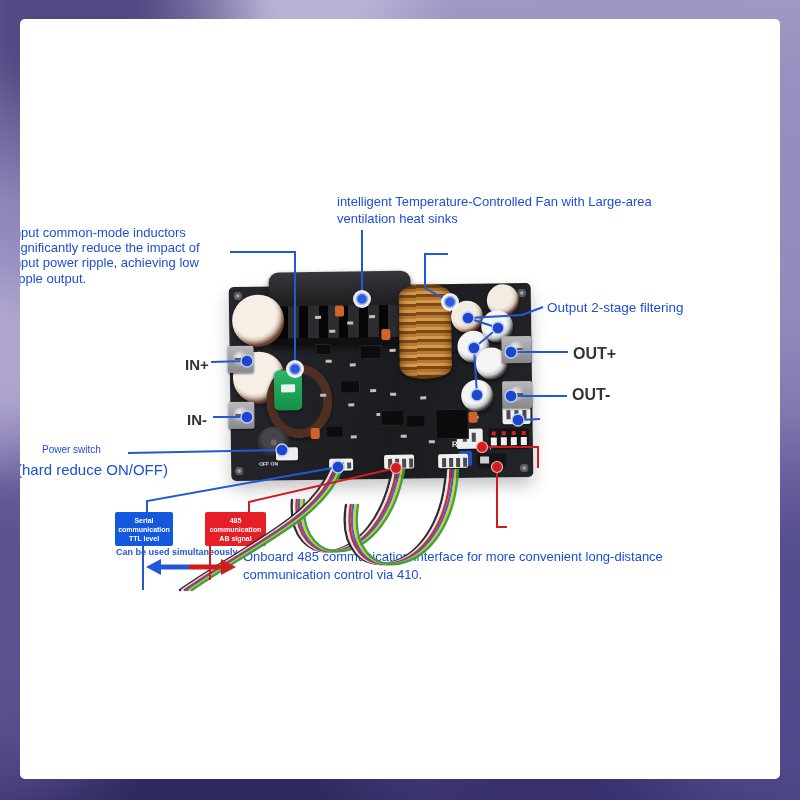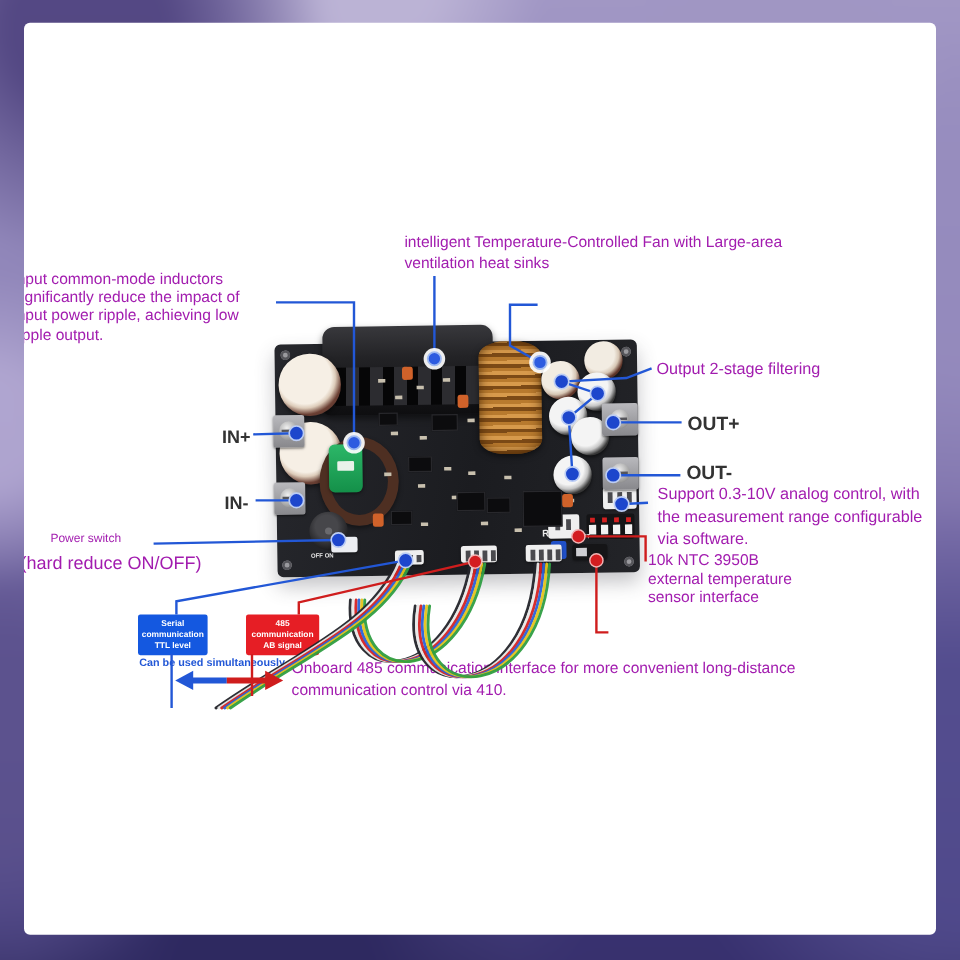--- a/index.html
+++ b/index.html
@@ -13,21 +13,21 @@
         radial-gradient(circle at 97% 30%, rgba(150,140,190,.8) 0 8%, transparent 20%),
         radial-gradient(circle at 2% 45%, rgba(185,175,215,.8) 0 5%, transparent 14%),
         radial-gradient(circle at 3% 75%, rgba(90,80,140,.9) 0 8%, transparent 20%),
         radial-gradient(circle at 96% 80%, rgba(80,74,140,.9) 0 10%, transparent 22%),
         radial-gradient(circle at 30% 97%, rgba(45,40,95,.95) 0 8%, transparent 20%),
         radial-gradient(circle at 70% 98%, rgba(55,48,110,.95) 0 8%, transparent 20%),
         linear-gradient(180deg,#a399c6 0%,#9187ba 28%,#7d71ab 55%,#675d9c 78%,#47407f 92%,#363165 100%);
       filter:blur(9px);}
   .panel{position:absolute;left:20px;top:19px;width:760px;height:760px;
          background:#ffffff;border-radius:5px;overflow:hidden;}
-  .note{position:absolute;color:#a21caf;}
+  .note{position:absolute;color:#1d4ed8;}
   .ln{white-space:nowrap;}
   .biglabel{position:absolute;color:#333;font-weight:700;white-space:nowrap;}
   .combox{position:absolute;color:#fff;font-weight:700;text-align:center;
           border-radius:2px;font-size:7px;line-height:9px;padding-top:4px;box-sizing:border-box;}
   .serialbox{background:var(--box-blue);}
   .rs485box{background:var(--box-red);}
   
   .board{position:absolute;left:210px;top:266px;width:302px;height:194px;
          background:linear-gradient(100deg,#26272c 0%,#1b1c20 55%,#232428 100%);
          border-radius:5px;transform:rotate(-0.8deg);
@@ -213,30 +213,20 @@
     <div class="ln">input common-mode inductors</div>
     <div class="ln">significantly reduce the impact of</div>
     <div class="ln">input power ripple, achieving low</div>
     <div class="ln">ripple output.</div>
   </div>
   <div class="note" style="left:433px;top:229px;font-size:13px;line-height:16px">
   </div>
   <div class="note" style="left:527px;top:281px;font-size:13.5px">Output 2-stage filtering</div>
   <div class="biglabel" style="left:553px;top:326px;font-size:16px">OUT+</div>
   <div class="biglabel" style="left:552px;top:367px;font-size:16px">OUT-</div>
-  <div class="note" style="left:528px;top:384px;font-size:13.5px;line-height:18.5px">
-    <div class="ln">Support 0.3-10V analog control, with</div>
-    <div class="ln">the measurement range configurable</div>
-    <div class="ln">via software.</div>
-  </div>
-  <div class="note" style="left:520px;top:440px;font-size:13px;line-height:15.5px">
-    <div class="ln">10k NTC 3950B</div>
-    <div class="ln">external temperature</div>
-    <div class="ln">sensor interface</div>
-  </div>
   <div class="note" style="left:488px;top:492px;font-size:13.5px;line-height:19px">
   </div>
   <div class="biglabel" style="left:165px;top:337px;font-size:15px">IN+</div>
   <div class="biglabel" style="left:167px;top:392px;font-size:15px">IN-</div>
   <div class="note ln" style="left:22px;top:425px;font-size:10px">Power switch</div>
   <div class="note ln" style="left:-3px;top:442px;font-size:15px">(hard reduce ON/OFF)</div>
 
   <div class="combox serialbox" style="left:95px;top:493px;width:58px;height:34px">
     <div>Serial</div>
     <div>communication</div>

